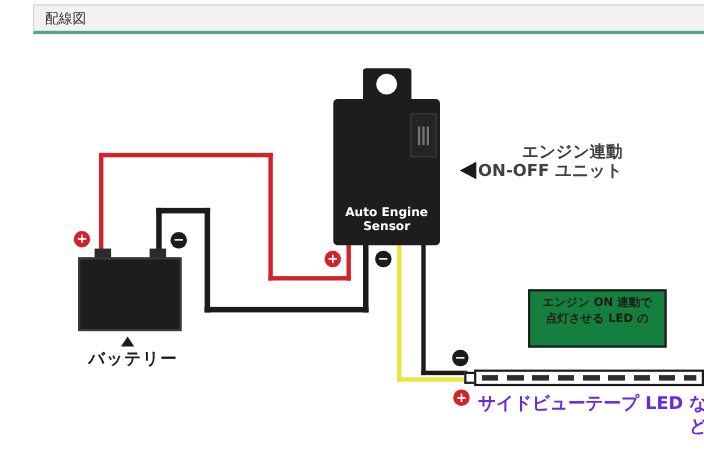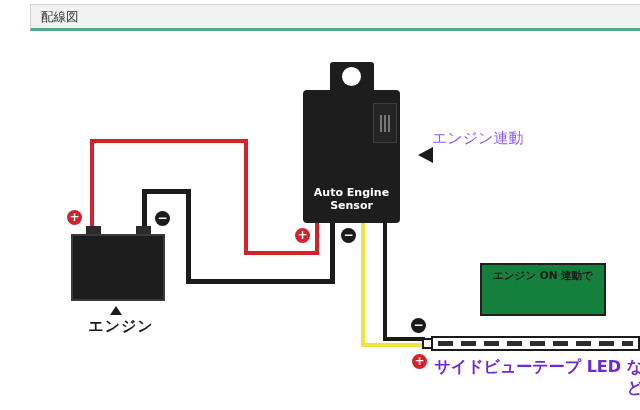--- a/index.html
+++ b/index.html
@@ -69,22 +69,22 @@
     position:absolute; left:275px; top:186px; width:97px; text-align:center;
     color:#ffffff; font-size:11px; font-weight:bold;
   }
   
   .tri-left {
     position:absolute; left:390px; top:147px; width:0; height:0;
     border-top:8px solid transparent; border-bottom:8px solid transparent;
     border-right:15px solid #1b1b1b;
   }
   .callout-text {
-    position:absolute; left:404px; top:130px; width:134px; text-align:left;
-    font-size:15px; font-weight:normal; color:#8b5cf6; line-height:17px;
+    position:absolute; left:404px; top:130px; width:134px; text-align:right;
+    font-size:15px; font-weight:bold; color:#404040; line-height:17px;
   }
   
   .note-box {
     position:absolute; left:452px; top:263px; width:126px; height:53px;
     border:2px solid #1f1f1f; box-sizing:border-box; background:#15803d;
     text-align:center; font-size:10.5px; font-weight:bold; color:#1b1b1b;
     line-height:15px; padding-top:3px;
   }
   
   .led-strip {
@@ -131,46 +131,48 @@
     <div class="wire yellow" style="left:333px; top:222px; width:4px; height:125px;"></div>
     <div class="wire yellow" style="left:333px; top:343px; width:64px; height:4px;"></div>
 
     <div class="wire blk" style="left:355px; top:222px; width:4px; height:119px;"></div>
     <div class="wire blk" style="left:355px; top:337px; width:42px; height:4px;"></div>
 
     <div class="battery-term" style="left:58px; top:226px;"></div>
     <div class="battery-term" style="left:108px; top:226px;"></div>
     <div class="battery-body"></div>
     <div class="tri-up" style="left:82px; top:306px;"></div>
-    <div class="battery-label">エンジン</div>
+    <div class="battery-label">バッテリー</div>
 
     <div class="unit-tab"></div>
     <div class="unit-hole"></div>
     <div class="unit-body"></div>
     <div class="unit-port">
       <div class="port-line"></div>
       <div class="port-line"></div>
       <div class="port-line"></div>
     </div>
     <div class="unit-label">Auto Engine Sensor</div>
 
     <div class="tri-left"></div>
     <div class="callout-text">
       <div>エンジン連動</div>
+      <div>ON-OFF ユニット</div>
     </div>
 
     <div class="badge red" style="left:39px; top:210px;">+</div>
     <div class="badge blk" style="left:127px; top:211px;">−</div>
     <div class="badge red" style="left:267px; top:228px;">+</div>
     <div class="badge blk" style="left:313px; top:228px;">−</div>
     <div class="badge blk" style="left:383px; top:318px;">−</div>
     <div class="badge red" style="left:384px; top:354px;">+</div>
 
     <div class="note-box">
       <div>エンジン ON 連動で</div>
+      <div>点灯させる LED の</div>
     </div>
 
     <div class="led-connector"></div>
     <div class="led-strip">
       <div class="led-dashes"></div>
     </div>
     <div class="led-label">サイドビューテープ LED など</div>
 
   </div>
 </div>

